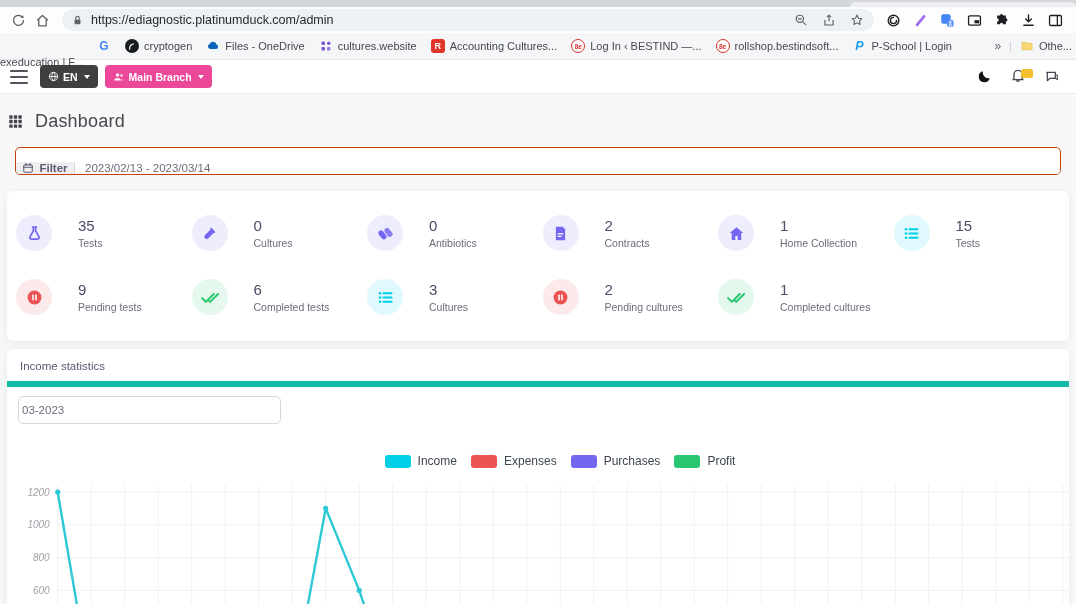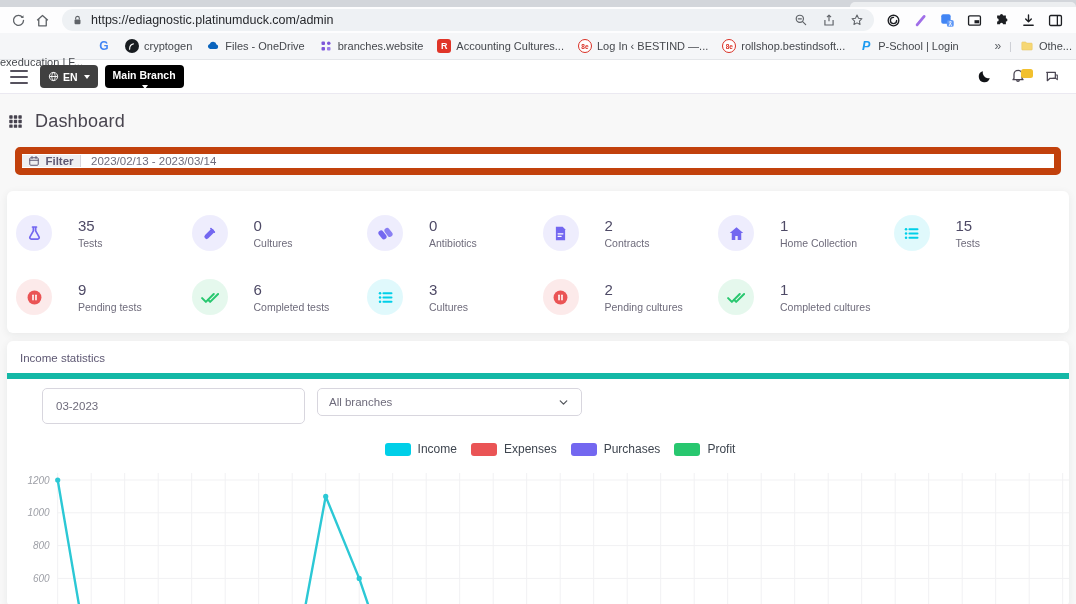--- a/index.html
+++ b/index.html
@@ -27,47 +27,47 @@
   .bm-chevron { margin-left:auto; font-size:12px; color:#5f6368; padding:0 6px; }
   .bm-sep { color:#c9ccd1; margin:0 2px; }
 
   
   .appbar { height:34px; background:#fff; border-bottom:1px solid #ebe9f1; display:flex; align-items:center; padding:0 10px; }
   .hamburger { width:18px; height:14px; display:flex; flex-direction:column; justify-content:space-between; margin-right:12px; }
   .hamburger span { height:2px; background:#56525e; border-radius:1px; }
   .chip { height:23px; border-radius:4px; display:flex; align-items:center; gap:4px; color:#fff; font-size:10.5px; font-weight:bold; padding:0 8px; margin-right:7px; }
   .chip .caret { width:0; height:0; border-left:3.5px solid transparent; border-right:3.5px solid transparent; border-top:4px solid #fff; margin-left:2px; }
   .chip-lang { background:#404040;align-items:center; }
-  .chip-branch { background:#000000;flex-direction:column; }
+  .chip-branch { background:#ec4899; }
   .appbar-right { margin-left:auto; display:flex; align-items:center; gap:18px; padding-right:6px; }
   .bellwrap { position:relative; }
   .bell-badge { position:absolute; right:-7px; top:2px; width:12px; height:9px; background:#f2c02e; border-radius:2.5px; }
 
   
   .content { padding:8px 7px 0 7px; }
   .page-title-row { display:flex; align-items:center; gap:12px; padding:9px 0 11px 1px; }
   .page-title { font-size:18px; color:#49454f; letter-spacing:.2px; }
 
-  .filter-group { margin:4px 8px 16px 8px; height:28px; background:#fff; border:7px solid #c2410c; border-radius:5px; display:flex; align-items:center; overflow:hidden; }
+  .filter-group { margin:4px 8px 16px 8px; height:28px; background:#fff; border:1px solid #c2410c; border-radius:5px; display:flex; align-items:flex-end; overflow:hidden; }
   .filter-addon { width:59px; background:#efeff1; border-right:1px solid #d8d6de; display:flex; align-items:center; justify-content:center; gap:5px; font-size:11.5px; font-weight:bold; color:#5e5873; }
   .filter-input { border:0; outline:0; flex:1; font-size:11.5px; color:#6e6b7b; padding:0 10px; font-family:"Liberation Sans",sans-serif; background:#fff; }
 
   .card { background:#fff; border-radius:6px; box-shadow:0 2px 8px rgba(34,41,47,.07); }
-  .stats-card { margin-top:8px; padding:24px 0 18px 9px; display:grid; grid-template-columns:repeat(6,1fr); row-gap:28px; }
+  .stats-card { margin-top:8px; padding:24px 0 26px 9px; display:grid; grid-template-columns:repeat(6,1fr); row-gap:28px; }
   .stat { display:flex; align-items:center; gap:26px; }
   .stat-circle { width:36px; height:36px; border-radius:50%; display:flex; align-items:center; justify-content:center; flex:0 0 auto; }
   .stat-value { font-size:15px; color:#4e4a66; }
   .stat-label { font-size:10.5px; color:#6e6b7b; margin-top:3px; }
 
   .income-card { margin-top:8px; height:266px; overflow:hidden; }
   .income-head { padding:11px 13px 9px 13px; border-bottom:6px solid #14b8a6; font-size:11.5px; color:#5e5873; }
   .income-controls { display:flex; gap:12px; padding:9px 0 0 11px; }
-  .ctl-input { width:263px; height:36px; border:1px solid #d8d6de; border-radius:5px; font-size:11.5px; color:#6e6b7b; padding:0 13px; outline:0; font-family:"Liberation Sans",sans-serif;margin-left:24px; }
+  .ctl-input { width:263px; height:28px; border:1px solid #d8d6de; border-radius:5px; font-size:11.5px; color:#6e6b7b; padding:0 3px; outline:0; font-family:"Liberation Sans",sans-serif; }
   .ctl-select { width:265px; height:28px; border:1px solid #d8d6de; border-radius:5px; font-size:11.5px; color:#6e6b7b; padding:0 11px; display:flex; align-items:center; justify-content:space-between; background:#fff; }
-  .legend { display:flex; justify-content:center; gap:14px; margin:18px 0 0 44px; align-items:center;text-align:center; }
+  .legend { display:flex; justify-content:center; gap:14px; margin:30px 0 0 44px; align-items:center;text-align:center; }
   .legend-item { display:flex; align-items:center; gap:7px; font-size:12px; color:#3f4650; }
   .legend-swatch { width:26px; height:13px; border-radius:3px; }
   .chart-wrap { margin-top:9px; height:149px; overflow:hidden;font-style:italic; }
 </style>
 </head>
 <body>
 
 <div class="tabstrip">
   <div class="tabhint" style="left:850px; width:226px;"></div>
 </div>
@@ -160,21 +160,21 @@
   </span>
   <span class="bm">
     <span class="fav">
         <svg width="12" height="12" viewBox="0 0 24 24">
           <rect x="3" y="3" width="7" height="7" rx="2" fill="#7d55d9"></rect>
           <rect x="14" y="3" width="7" height="7" rx="3.5" fill="#7d55d9"></rect>
           <rect x="3" y="14" width="7" height="7" rx="2" fill="#7d55d9"></rect>
           <rect x="14" y="14" width="7" height="7" rx="2" fill="#9a7ae8"></rect>
         </svg>
       </span>
-    <span>branches.website</span>
+    <span>cultures.website</span>
   </span>
   <span class="bm">
     <span class="fav fav-r">R</span>
     <span>Accounting Cultures...</span>
   </span>
   <span class="bm">
     <span class="fav fav-8e">8e</span>
     <span>Log In ‹ BESTIND —...</span>
   </span>
   <span class="bm">
@@ -409,26 +409,20 @@
           <div class="stat-value">1</div>
           <div class="stat-label">Completed cultures</div>
         </div>
       </div>
   </div>
 
   <div class="card income-card">
     <div class="income-head">Income statistics</div>
     <div class="income-controls">
       <input class="ctl-input" value="03-2023" style="">
-      <div class="ctl-select">
-        <span>All branches</span>
-        <svg width="13" height="13" viewBox="0 0 24 24">
-            <path d="M6 9l6 6 6-6" fill="none" stroke="#55585e" stroke-width="2.4" stroke-linecap="round" stroke-linejoin="round"></path>
-          </svg>
-      </div>
     </div>
     <div class="legend">
       <span class="legend-item">
           <span class="legend-swatch" style="background: rgb(0, 207, 232);"></span>
           <span>Income</span>
         </span>
       <span class="legend-item">
           <span class="legend-swatch" style="background: rgb(234, 84, 85);"></span>
           <span>Expenses</span>
         </span>

